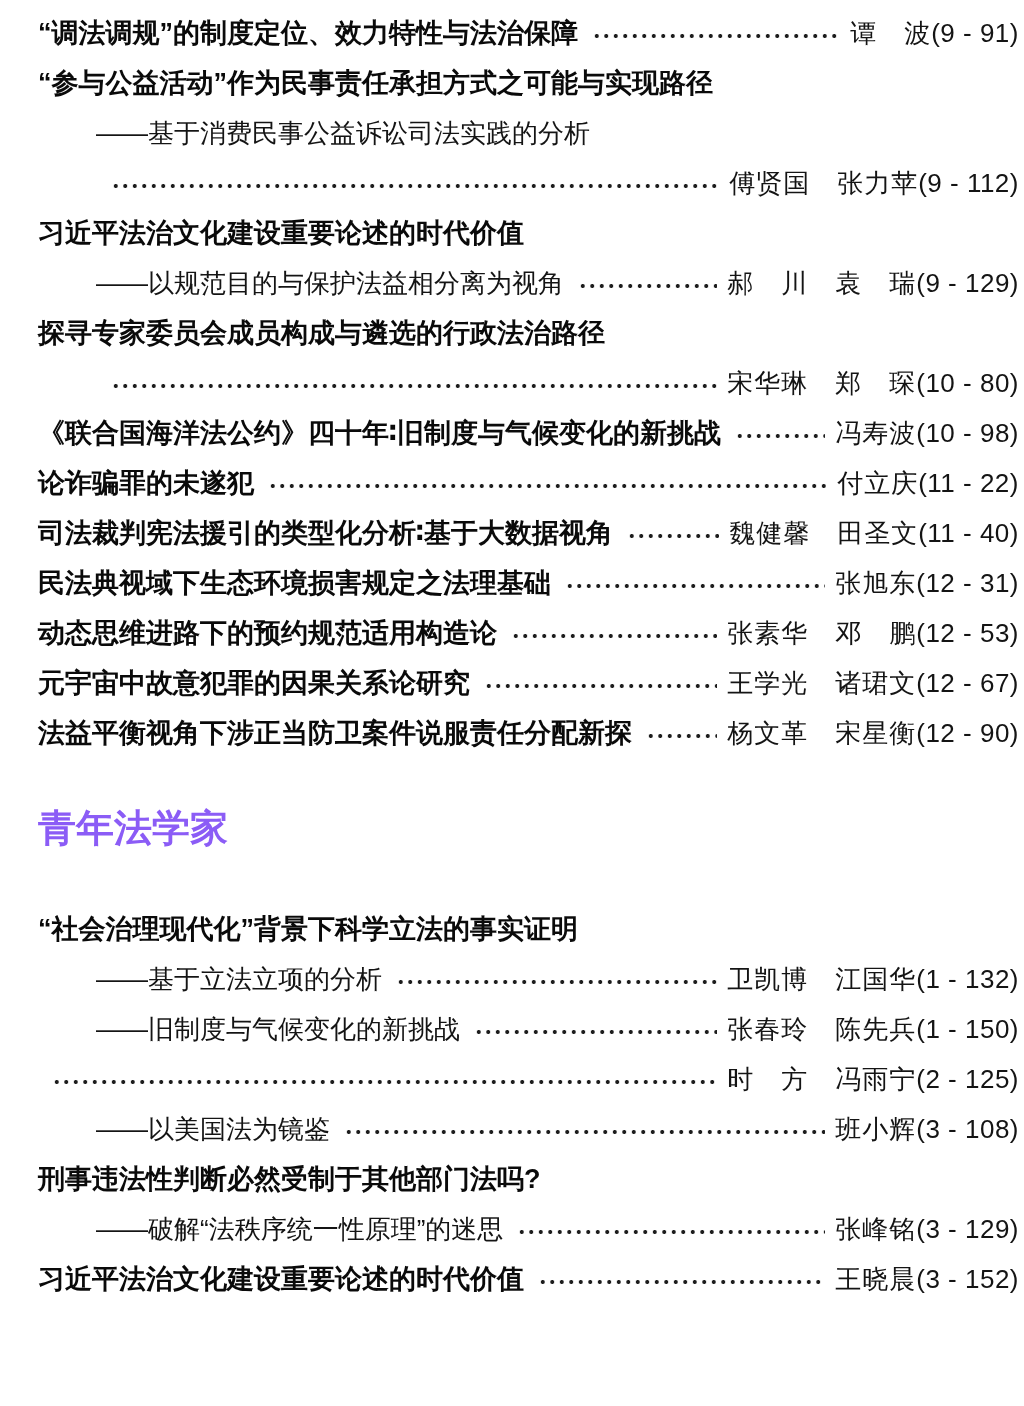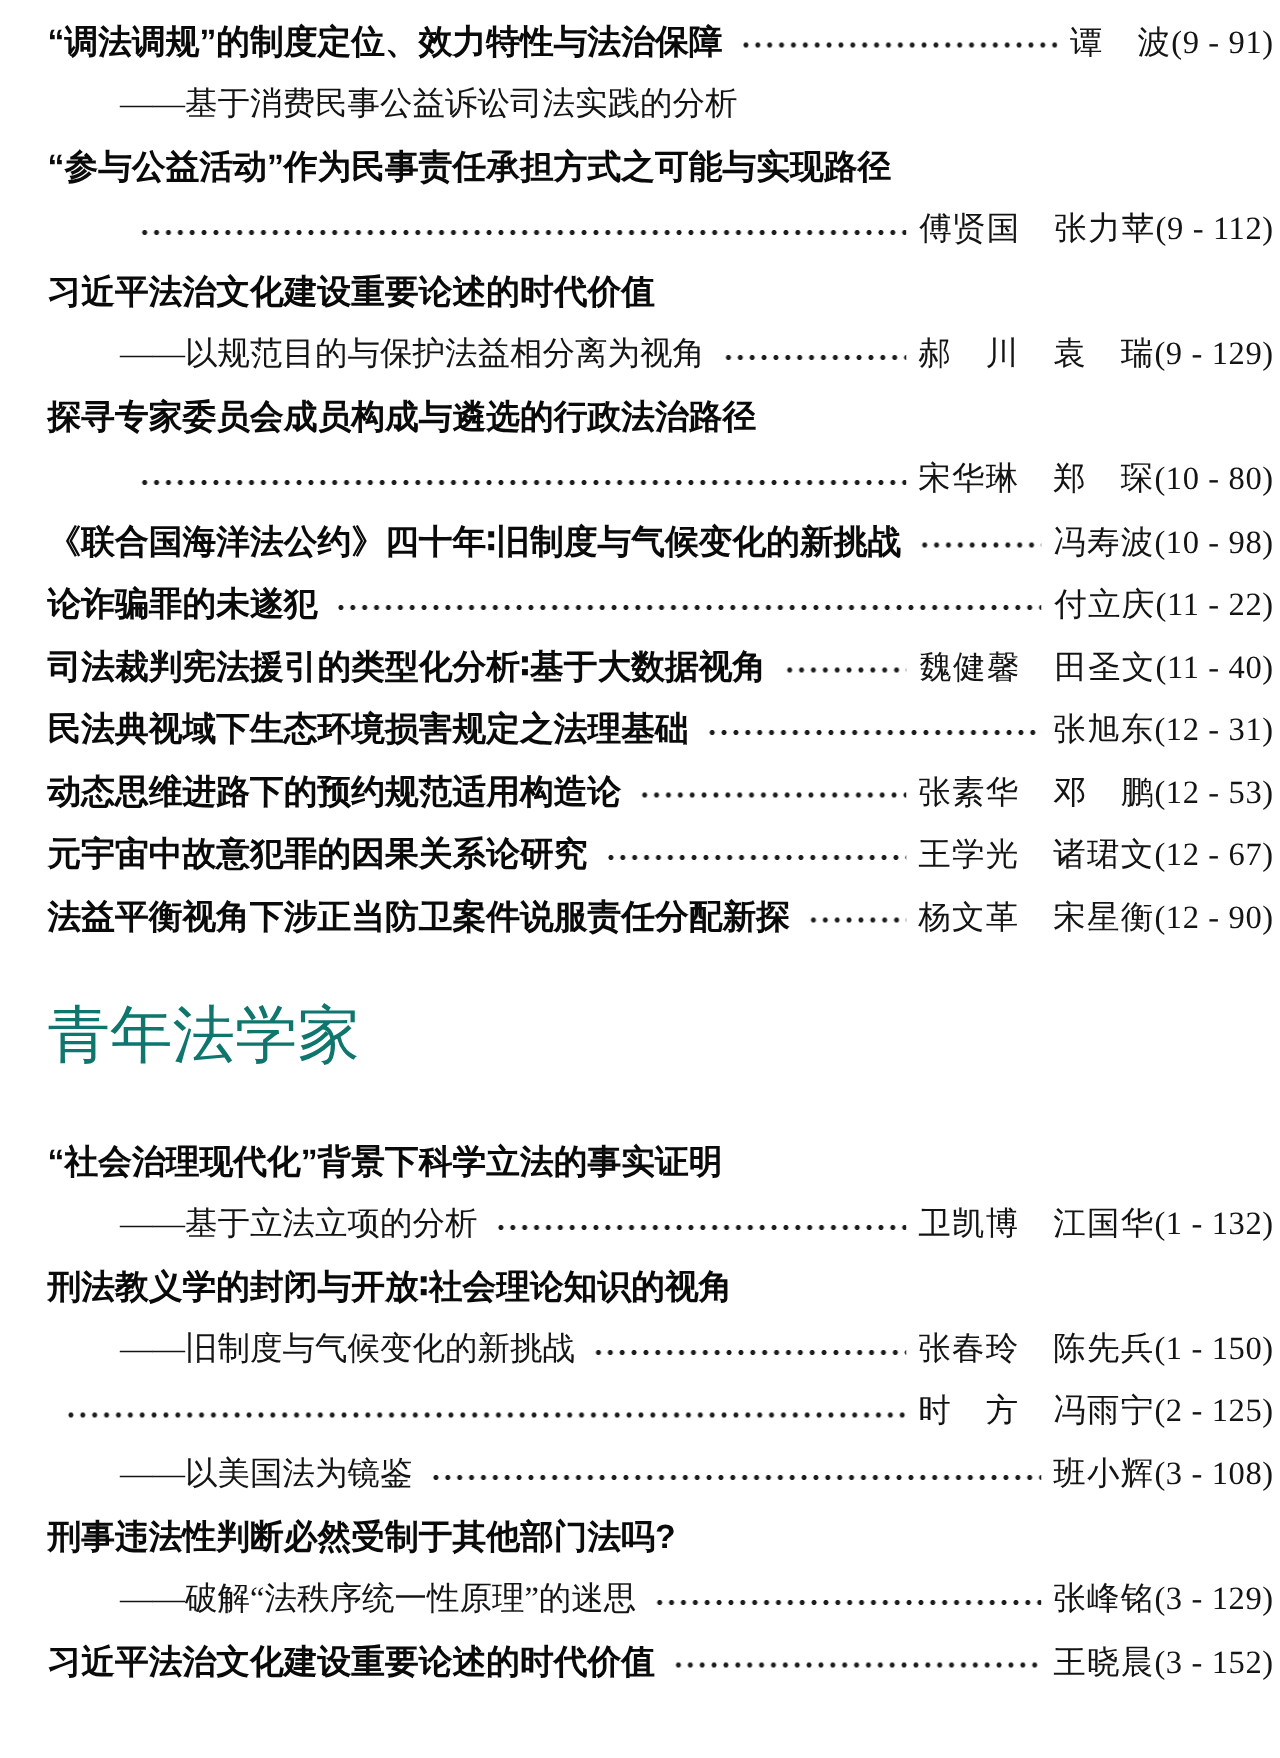--- a/index.html
+++ b/index.html
@@ -23,21 +23,21 @@
   }
   
   .t {
     font-family: "Liberation Sans", "DejaVu Sans", sans-serif;
     font-weight: 700;
     font-size: 27px;
     color: #0a0a0a;
   }
   
   .k {
-    font-family: Liberation Serif, serif;
+    font-family: Liberation Sans, sans-serif;
     font-weight: 400;
     font-size: 26px;
     color: #141414;
     text-align: right;
   }
   .sub-indent { margin-left: 58px; }
   .dots {
     flex: 1 1 24px;
     min-width: 24px;
     height: 12px;
@@ -47,45 +47,45 @@
     background-image: radial-gradient(circle, #1c1c1c 1.7px, transparent 2.3px);
     background-size: 9.5px 12px;
     background-repeat: repeat-x;
     background-position: left center;
   }
   .dots.leader-indent { margin-left: 73px; }
   .authors { letter-spacing: 1px; }
   .pageref { letter-spacing: 0.5px; }
   .section-heading {
     font-family: "Liberation Serif", "DejaVu Serif", serif;
-    font-weight: 400;
-    font-size: 50px;
+    font-weight: 700;
+    font-size: 38px;
     line-height: 60px;
     height: 60px;
     margin: 40px 0 46px 0;
-    color: #0f766e;
+    color: #8b5cf6;
   }
 </style>
 </head>
 <body>
 
 <div class="page">
 
   <div class="line">
     <span class="t">“调法调规”的制度定位、效力特性与法治保障</span>
     <span class="dots"></span>
     <span class="k authors">谭　波</span>
     <span class="k pageref">(9 - 91)</span>
   </div>
 
   <div class="line">
+    <span class="t">“参与公益活动”作为民事责任承担方式之可能与实现路径</span>
+  </div>
+  <div class="line">
     <span class="k sub-indent">——基于消费民事公益诉讼司法实践的分析</span>
-  </div>
-  <div class="line">
-    <span class="t">“参与公益活动”作为民事责任承担方式之可能与实现路径</span>
   </div>
   <div class="line">
     <span class="dots leader-indent"></span>
     <span class="k authors">傅贤国　张力苹</span>
     <span class="k pageref">(9 - 112)</span>
   </div>
 
   <div class="line">
     <span class="t">习近平法治文化建设重要论述的时代价值</span>
   </div>
@@ -154,23 +154,20 @@
     <span class="t">“社会治理现代化”背景下科学立法的事实证明</span>
   </div>
   <div class="line">
     <span class="k sub-indent">——基于立法立项的分析</span>
     <span class="dots"></span>
     <span class="k authors">卫凯博　江国华</span>
     <span class="k pageref">(1 - 132)</span>
   </div>
 
   <div class="line">
-    <span class="t">刑法教义学的封闭与开放∶社会理论知识的视角</span>
-  </div>
-  <div class="line">
     <span class="k sub-indent">——旧制度与气候变化的新挑战</span>
     <span class="dots"></span>
     <span class="k authors">张春玲　陈先兵</span>
     <span class="k pageref">(1 - 150)</span>
   </div>
 
   <div class="line">
     <span class="dots"></span>
     <span class="k authors">时　方　冯雨宁</span>
     <span class="k pageref">(2 - 125)</span>

